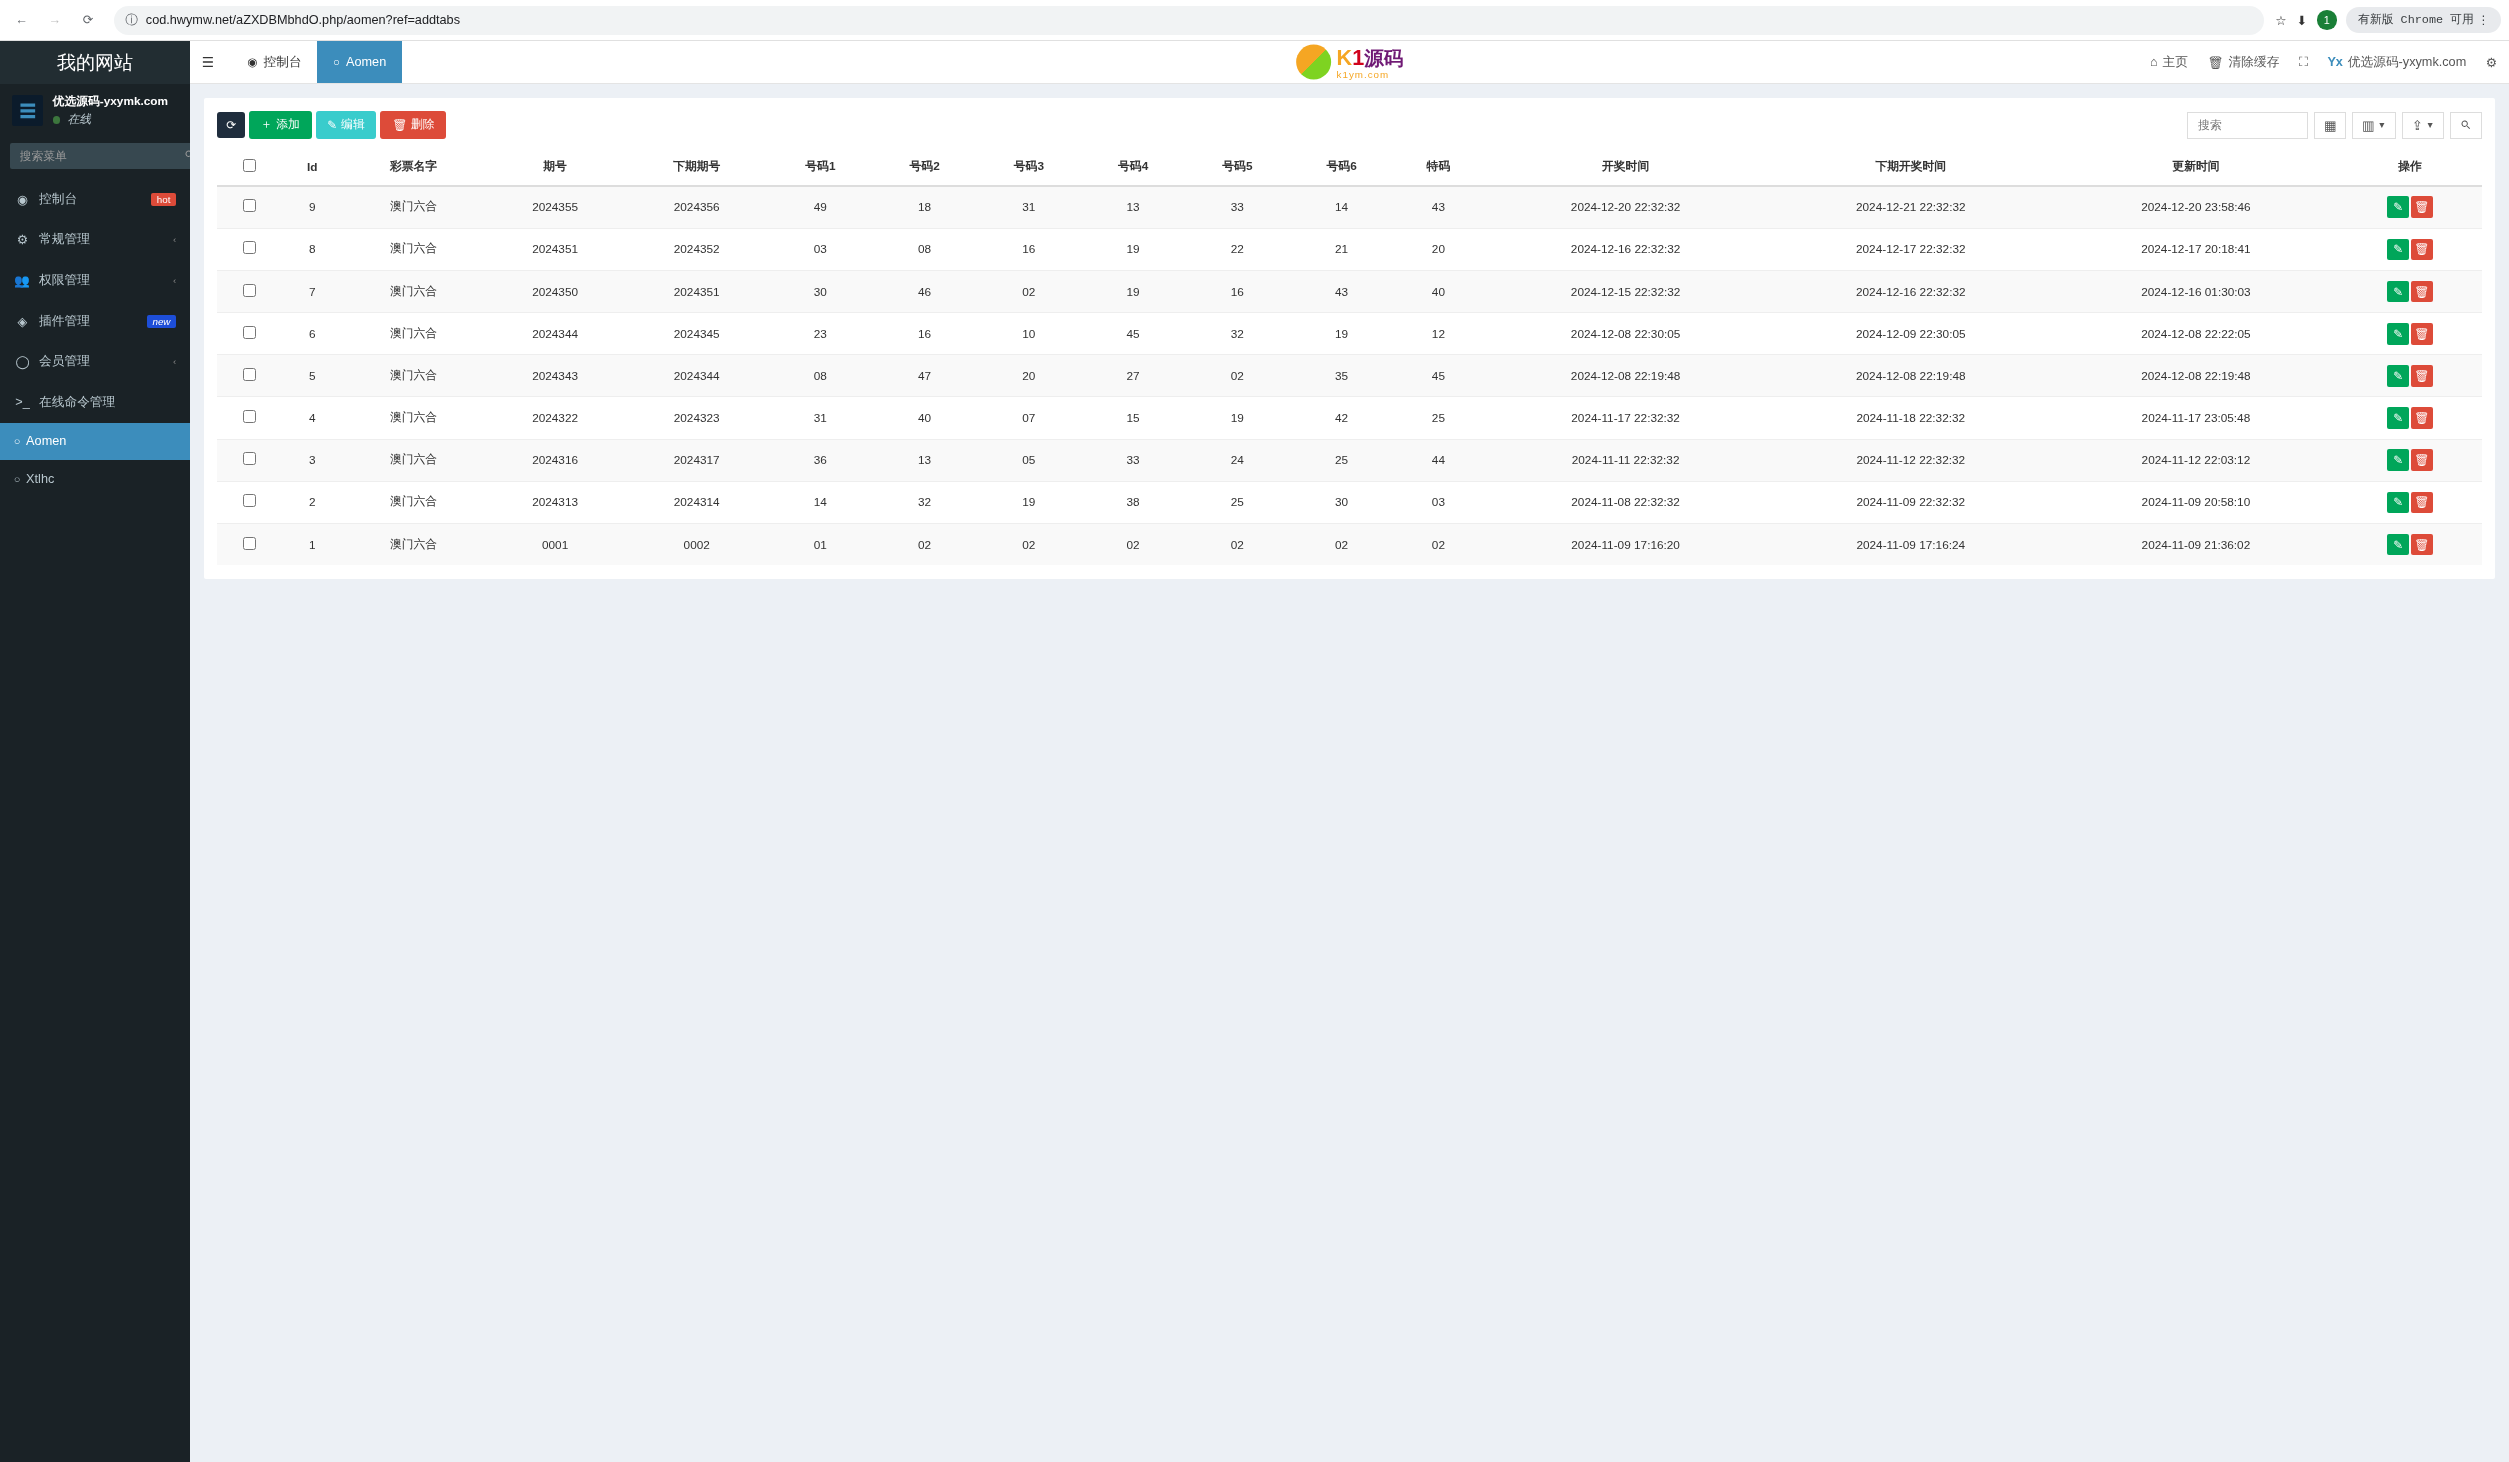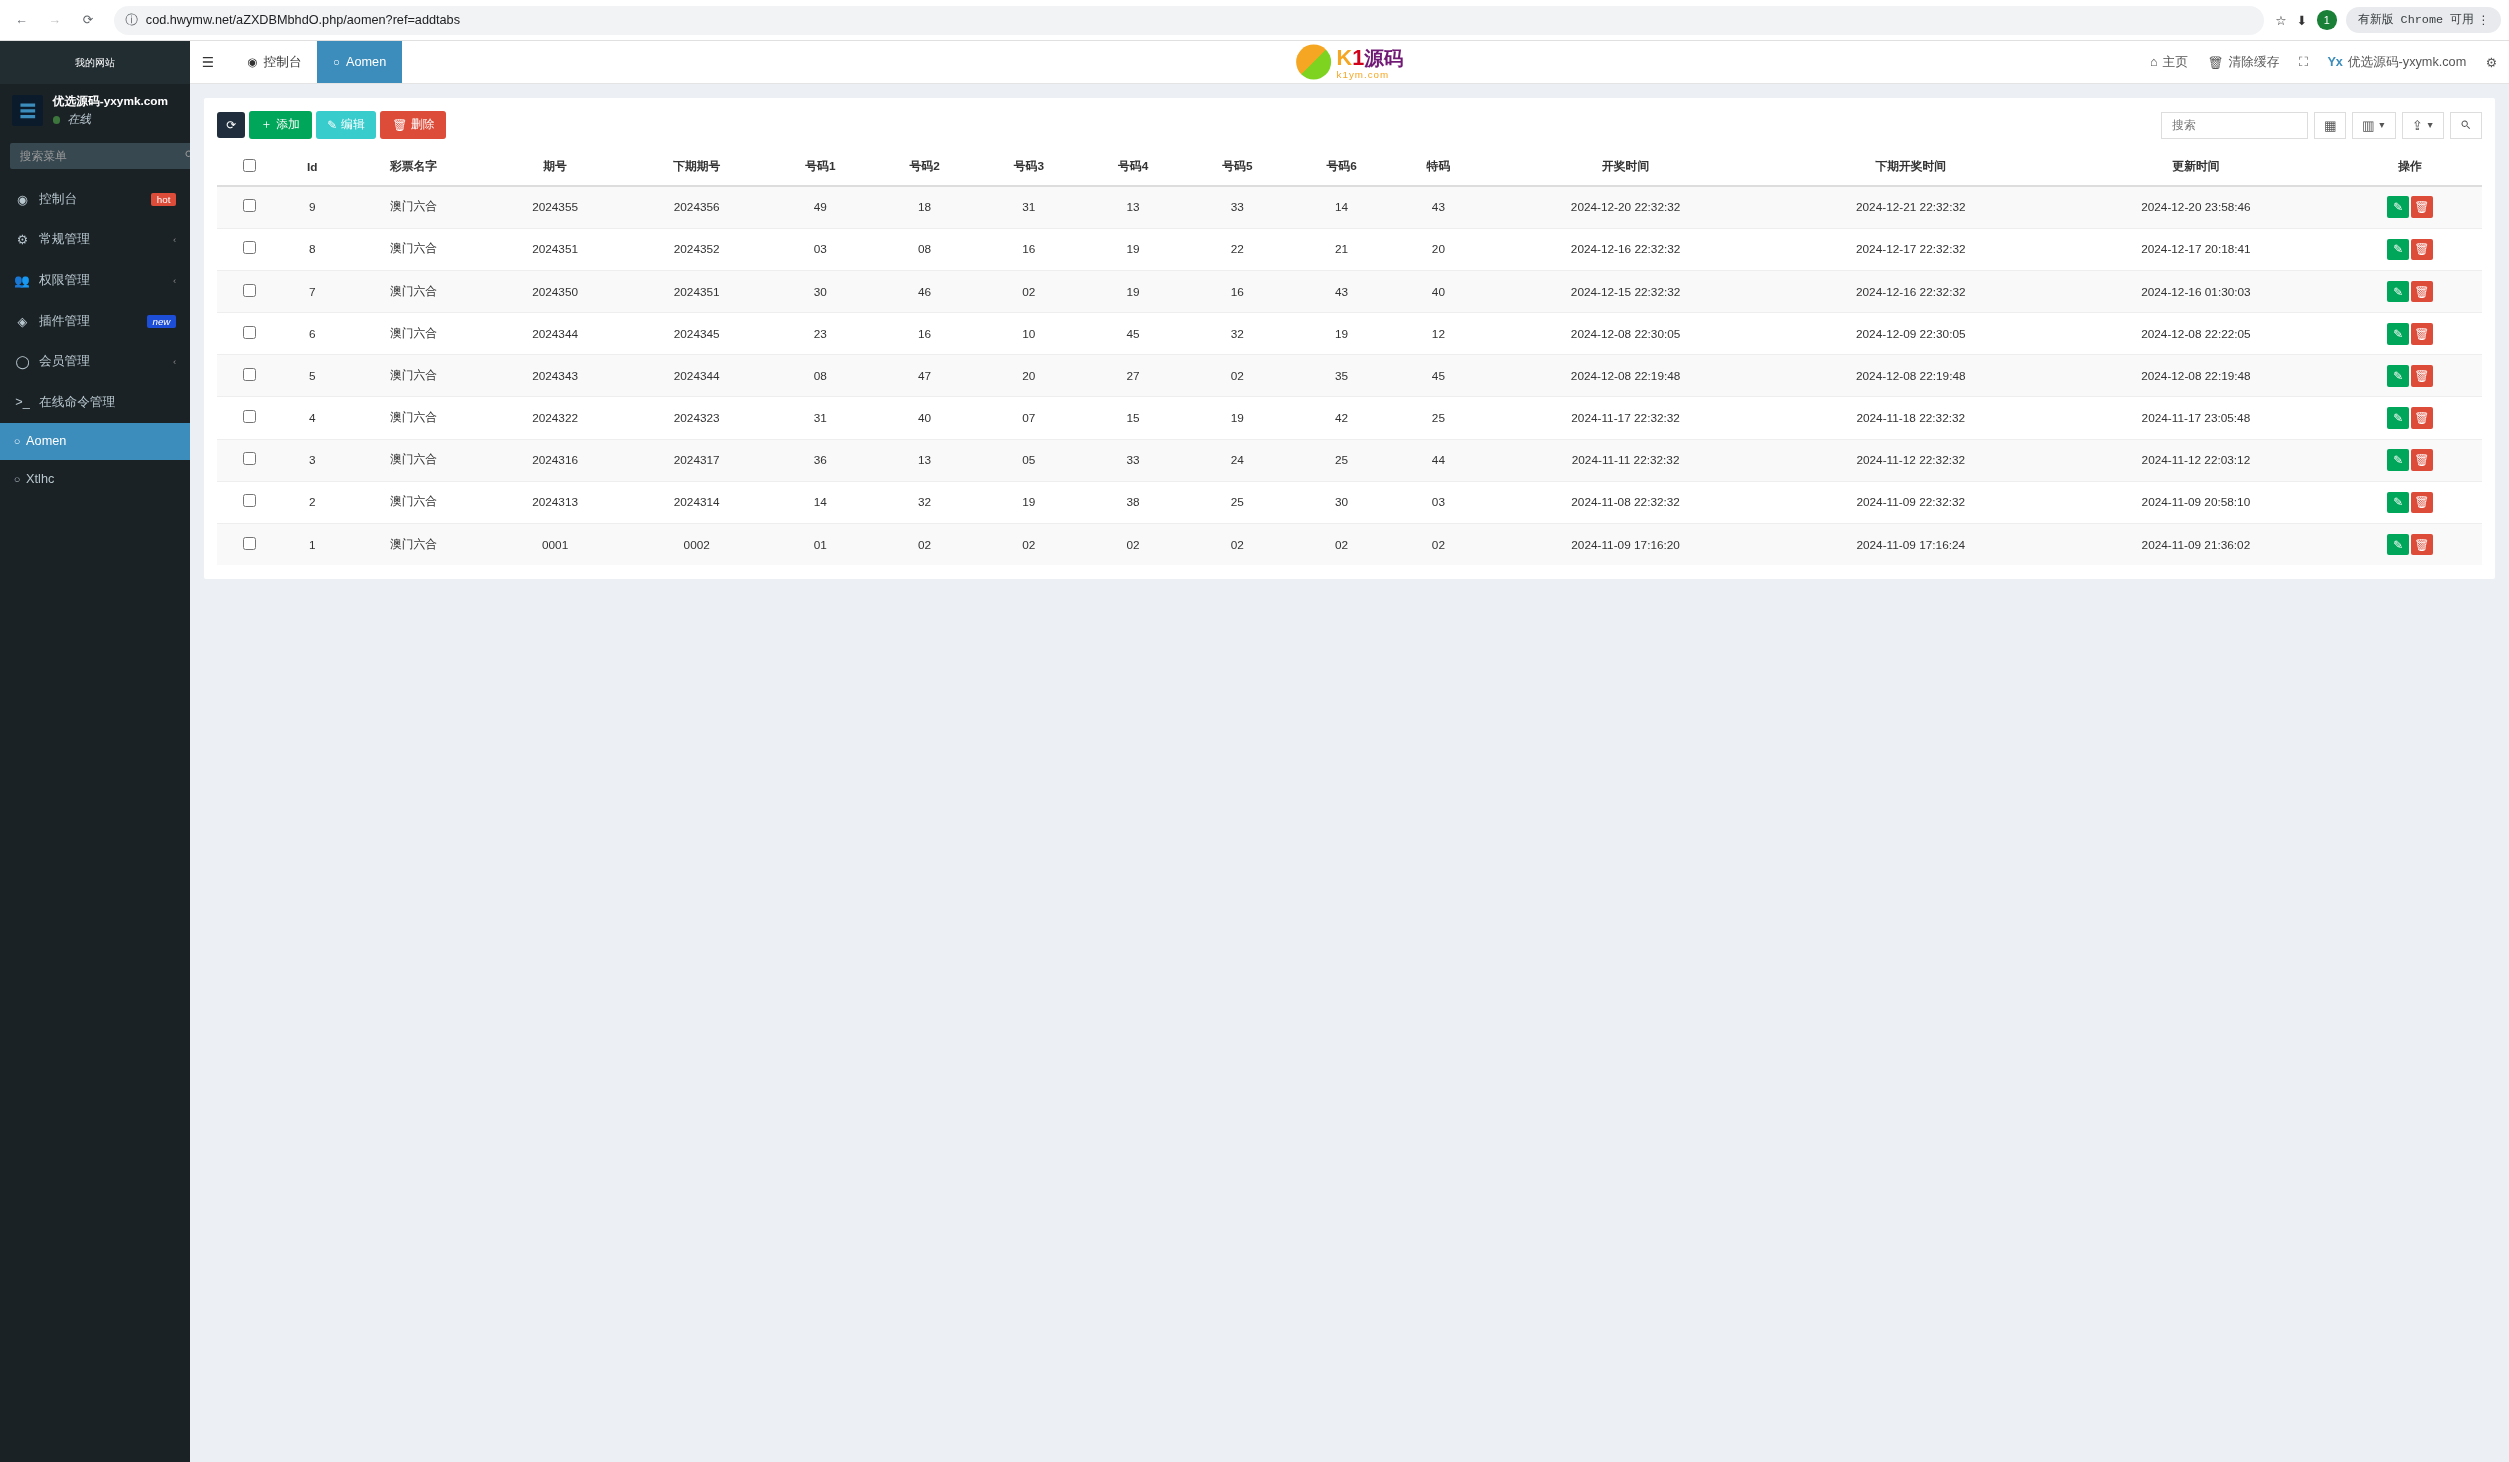--- a/index.html
+++ b/index.html
@@ -11,21 +11,21 @@
 .nav-btn.disabled { color: #bdbdbd; }
 .url-bar { flex: 1; height: 29px; background: #f1f3f4; border-radius: 14.7px; display: flex; align-items: center; padding: 0 11.8px; gap: 7.8px; color: #5f6368; margin: 0 5.9px; }
 .url-text { font-size: 12.7px; color: #202124; }
 .chrome-right { display: flex; align-items: center; gap: 9.8px; }
 .chrome-badge { width: 19.6px; height: 19.6px; border-radius: 50%; background: #1a7f37; color: #fff; display: flex; align-items: center; justify-content: center; font-size: 10.8px; }
 .chrome-btn { background: #e8eaed; border-radius: 15.7px; padding: 4.9px 11.8px; font-size: 11.8px; color: #3c4043; display: flex; align-items: flex-end; gap: 3.9px; font-family: Liberation Mono, monospace; }
 
 
 .app { display: flex; height: calc(100vh - 41px); }
 .sidebar { width: 190px; background: #1a2226; color: #b8c7ce; display: flex; flex-direction: column; flex-shrink: 0; }
-.site-title { background: #222d32; height: 43px; display: flex; align-items: center; justify-content: center; color: #fff; font-size: 10px; font-weight: 400; }
+.site-title { background: #222d32; height: 43px; display: flex; align-items: center; justify-content: center; color: #fff; font-size: 19px; font-weight: 400; }
 .user-panel { padding: 9.8px 11.8px; display: flex; align-items: center; gap: 9.8px; }
 .user-avatar { width: 31px; height: 31px; background: #0b1b2b; border-radius: 2px; display: flex; align-items: center; justify-content: center; }
 .user-avatar svg { width: 19.6px; height: 19.6px; }
 .user-info { display: flex; flex-direction: column; gap: 2px; font-size: 11.8px; }
 .user-name { color: #fff; font-weight: 600; }
 .user-status { display: flex; align-items: center; gap: 7px; color: #b8c7ce; font-style: italic; }
 .status-dot { width: 7.8px; height: 7.8px; border-radius: 50%; background: #3c763d; }
 .sidebar-search { margin: 5.9px 9.8px 9.8px; display: flex; }
 .sidebar-search input { flex: 1; background: #374850; border: none; color: #ccc; padding: 5.9px 9.8px; font-size: 11.8px; border-radius: 2px 0 0 2px; outline: none; }
 .sidebar-search input::placeholder { color: #999; }
@@ -61,21 +61,21 @@
 
 .content { flex: 1; padding: 13.7px; overflow: auto; }
 .panel { background: #fff; border-radius: 2px; padding: 13.7px; }
 .toolbar { display: flex; align-items: center; gap: 3.9px; margin-bottom: 9.8px; }
 .btn { border: none; padding: 5.9px 11.8px; font-size: 11.8px; border-radius: 2.9px; color: #fff; cursor: pointer; display: inline-flex; align-items: center; gap: 3.9px; }
 .btn-refresh { background: #1f2d3d; padding: 5.9px 8.8px; }
 .btn-add { background: #00a65a; }
 .btn-edit { background: #39cccc; }
 .btn-del { background: #dd4b39; }
 .toolbar-right { margin-left: auto; display: flex; gap: 5.9px; }
-.toolbar-right input { border: 1px solid #ddd; padding: 4.9px 9.8px; width: 147px; font-size: 11.8px; }
+.toolbar-right input { border: 1px solid #ddd; padding: 4.9px 9.8px; width: 121px; font-size: 11.8px; }
 .tool-btn { border: 1px solid #ddd; background: #fff; padding: 4.9px 8.8px; color: #555; cursor: pointer; display: inline-flex; align-items: center; gap: 2.9px; }
 .caret { font-size: 8.8px; }
 
 
 table { width: 100%; border-collapse: collapse; font-size: 11.8px; }
 th, td { padding: 9.8px 7.8px; text-align: center; border-top: 1px solid #eee; }
 th { background: #fff; font-weight: 600; color: #333; border-top: none; border-bottom: 2px solid #ddd; }
 tbody tr:nth-child(odd) { background: #f9f9f9; }
 .op-btn { display: inline-flex; width: 21.6px; height: 21.6px; align-items: center; justify-content: center; border-radius: 2px; color: #fff; margin: 0 1px; cursor: pointer; }
 .op-edit { background: #00a65a; }

